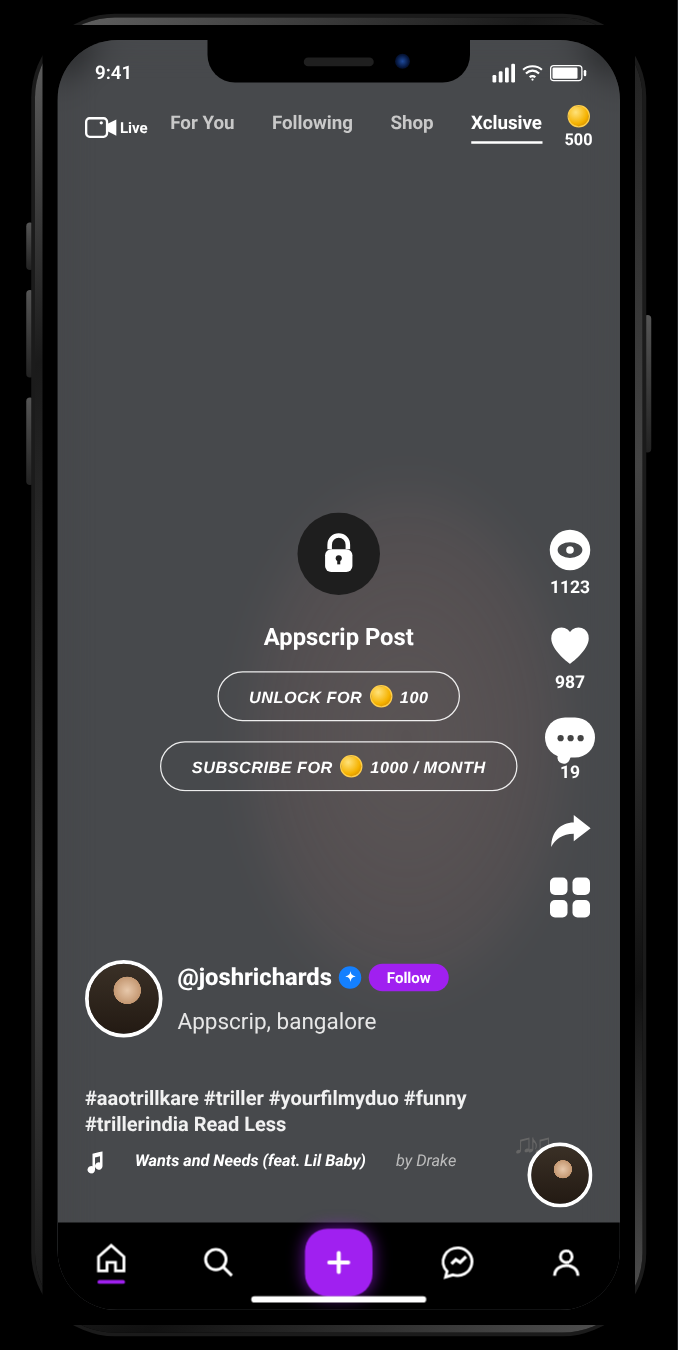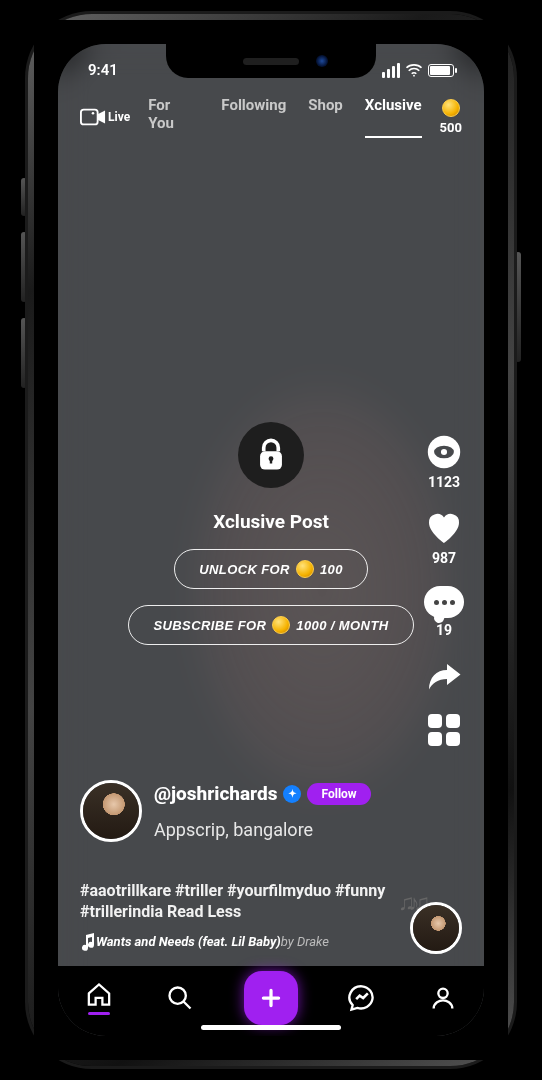--- a/index.html
+++ b/index.html
@@ -20,21 +20,21 @@
     height: 1052px;
     border-radius: 64px;
     background: linear-gradient(145deg,#666,#1a1a1a 20%,#444 50%,#111 80%,#555);
     padding: 6px;
     box-shadow: 0 0 0 3px #1b1b1b;
   }
   .frame-inner {
     width: 100%; height: 100%;
     border-radius: 11px;
     background: #000;
-    padding: 24px;
+    padding: 12px;
     position: relative;
   }
   
   .side-btn { position:absolute; background:linear-gradient(#555,#222); border-radius:3px;}
   .side-left1 { left:21px; top:178px; width:6px; height:38px;}
   .side-left2 { left:21px; top:232px; width:6px; height:70px;}
   .side-left3 { left:21px; top:318px; width:6px; height:70px;}
   .side-right { right:21px; top:252px; width:6px; height:110px;}
 
   .screen {
@@ -138,21 +138,21 @@
   .user-row { display:flex; align-items:center; gap:12px;}
   .avatar-ring { width:62px; height:62px; border-radius:50%; border:3px solid #fff; overflow:hidden; background:radial-gradient(circle at 40% 35%, #6d5a4c, #30261e 70%);}
   .avatar-ring-inner{width:100%;height:100%;background:radial-gradient(18px 18px at 55% 38%, #e7c8ab 0%, #c49872 60%, transparent 62%), linear-gradient(#3a3026,#231a13);}
   .handle { font-size:19px; font-weight:800; display:flex; align-items:center; gap:6px;}
   .verify{ width:18px;height:18px;border-radius:50%;background:#1480ff; display:inline-flex;align-items:center;justify-content:center;}
   .verify::after{content:"✦"; color:#fff; font-size:10px;}
   .follow-pill{ background:#a020f0; color:#fff; font-size:12px; font-weight:700; padding:4px 14px; border-radius:999px; cursor:pointer;}
   .loc { font-size:18px; color:#e7e7e7; margin-top:14px;}
   .caption{ margin-top:16px; font-size:16px; line-height:1.35; color:#f1f1f1;}
   .caption .tags{ font-weight:700;}
-  .music-row{ margin-top:10px; display:flex; align-items:center; gap:0; font-size:13px;}
+  .music-row{ margin-top:10px; display:flex; align-items:center; gap:24px; font-size:13px;}
   .music-row .songname{ font-style:italic; font-weight:700;}
   .music-row .by{ color:#bcbcbc; font-style:italic;}
 
   .music-disc{
     position:absolute; right:22px; bottom:82px; width:52px; height:52px; border-radius:50%;
     border:3px solid #fff; background:radial-gradient(circle at 45% 40%, #735b43, #2c2118 70%);
     z-index:30; overflow:hidden;
   }
   .music-disc-inner{width:100%;height:100%;background:radial-gradient(12px 12px at 55% 40%, #e7c8ab 0%, #c49872 60%, transparent 62%), linear-gradient(#3a3026,#231a13);}
   .musical-notes{ position:absolute; right:60px; bottom:120px; color:#666; font-size:22px; z-index:30; letter-spacing:-6px;}
@@ -230,21 +230,21 @@
 
       <div class="locked">
         <div class="lock-circle">
           <svg width="30" height="34" viewBox="0 0 24 28" fill="#fff">
             <path d="M6 11 V8 a6 6 0 0 1 12 0 V11" fill="none" stroke="#fff" stroke-width="3"></path>
             <rect x="3" y="11" width="18" height="15" rx="4"></rect>
             <circle cx="12" cy="17" r="2" fill="#1e1e1e"></circle>
             <rect x="11" y="17" width="2" height="4" fill="#1e1e1e"></rect>
           </svg>
         </div>
-        <h3>Xclusive Post</h3>
+        <h3>Appscrip Post</h3>
         <button class="pill-btn">
           <span>UNLOCK FOR</span>
           <span class="coin"></span>
           <span>100</span>
         </button>
         <button class="pill-btn">
           <span>SUBSCRIBE FOR</span>
           <span class="coin"></span>
           <span>1000 / MONTH</span>
         </button>

